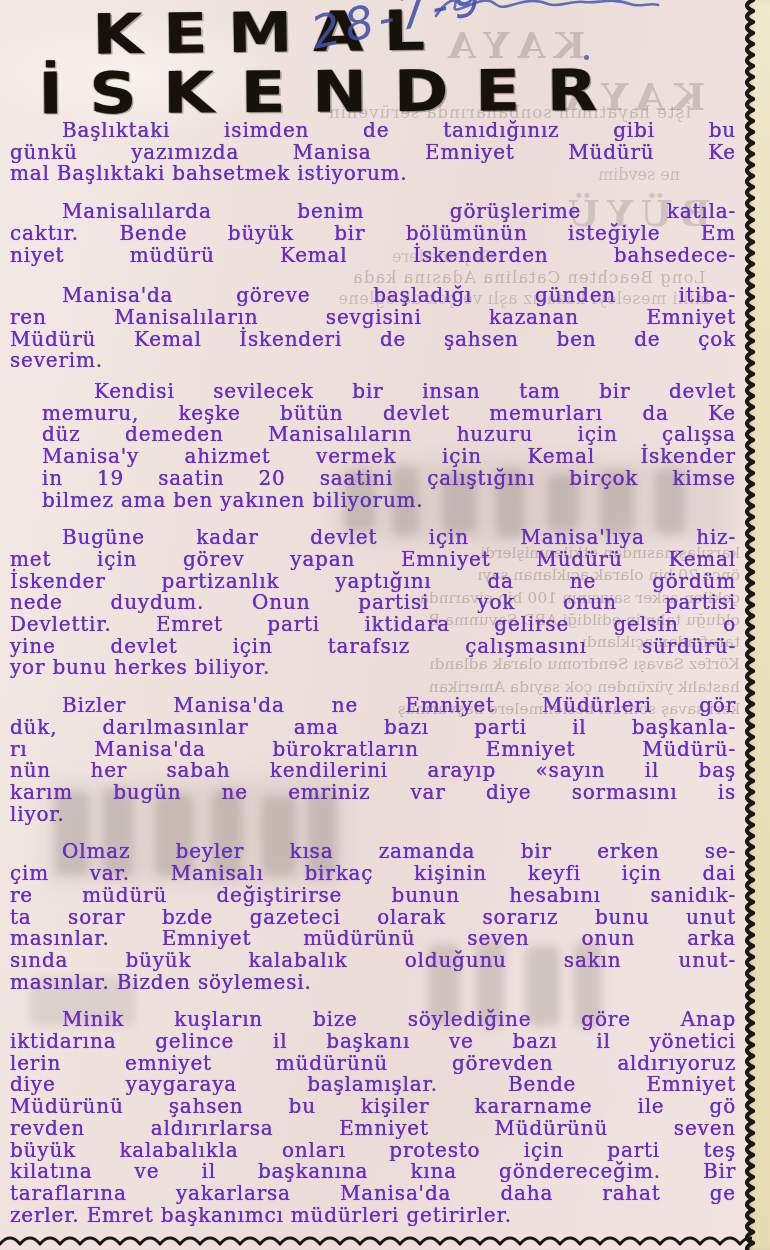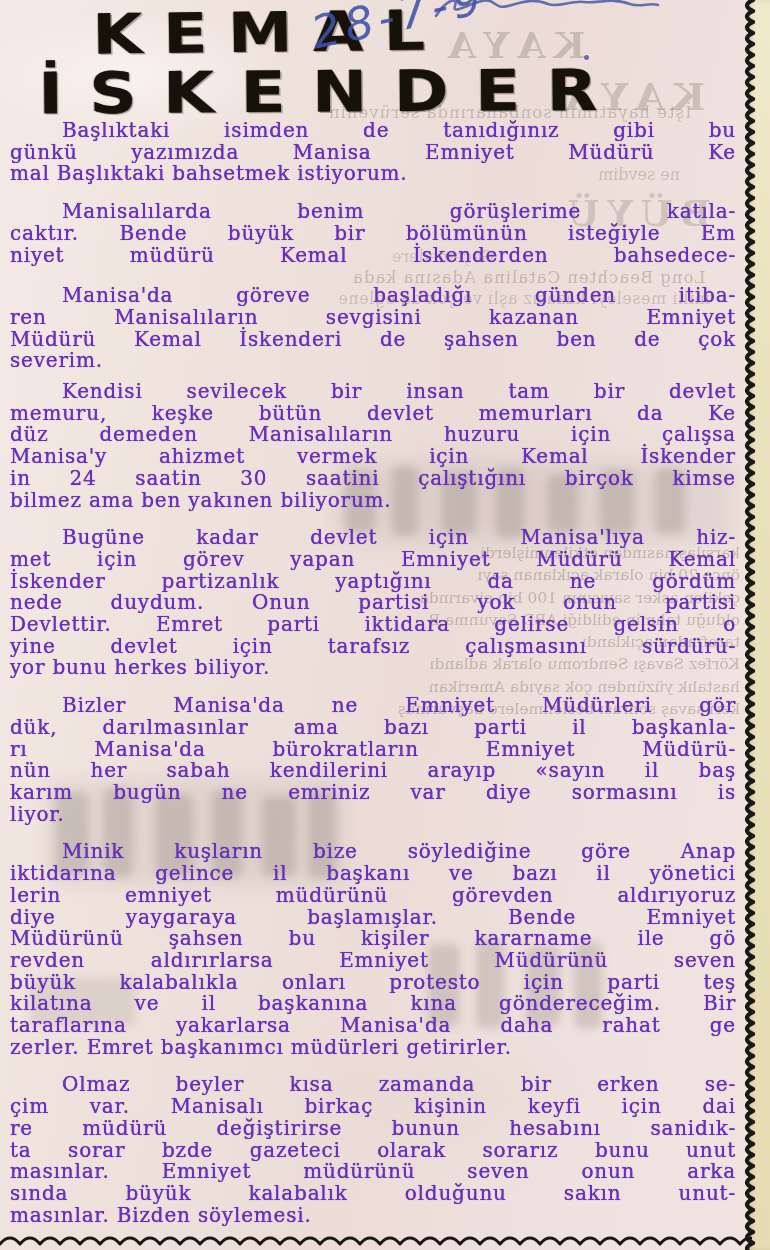--- a/index.html
+++ b/index.html
@@ -42,21 +42,21 @@
   
   .article{position:absolute;left:10px;top:120px;width:726px;
     font-size:20px;line-height:21.7px;color:#6d28d9;letter-spacing:.8px;
     text-shadow:0 0 .7px rgba(46,38,34,.85);}
   .line{text-align:justify;text-align-last:justify;white-space:normal;}
   .line.last{text-align-last:left;}
   .para .line:first-child{text-indent:52px;}
   .para{margin-top:16px;}
   .para:first-child{margin-top:0;}
   .para:nth-child(3){margin-top:19px;}
-  .para:nth-child(4){margin-top:9px;}
+  .para:nth-child(4){margin-top:9px;margin-left:32px;}
 
   
   .ghost{position:absolute;color:#6f6257;pointer-events:none;white-space:nowrap;
     font-family:"DejaVu Serif","Liberation Serif",serif;filter:blur(.6px);}
   .mir{transform:scaleX(-1);}
   .g-big{font-family:"DejaVu Serif","Liberation Serif",serif;font-weight:bold;color:#857a71;}
   .g-big1{left:438px;top:24px;font-size:36px;letter-spacing:10px;opacity:.34;}
   .g-big2{left:556px;top:74px;font-size:38px;letter-spacing:9px;opacity:.32;}
   .g-big3{left:560px;top:192px;font-size:36px;letter-spacing:8px;opacity:.28;}
   .g-t1{left:328px;top:103px;font-size:16.5px;opacity:.3;letter-spacing:1px;}
@@ -144,60 +144,60 @@
       <div class="line">Manisa'da göreve başladığı günden itiba-</div>
       <div class="line">ren Manisalıların sevgisini kazanan Emniyet</div>
       <div class="line">Müdürü Kemal İskenderi de şahsen ben de çok</div>
       <div class="line last">severim.</div>
     </div>
     <div class="para">
       <div class="line">Kendisi sevilecek bir insan tam bir devlet</div>
       <div class="line">memuru, keşke bütün devlet memurları da Ke</div>
       <div class="line">düz demeden Manisalıların huzuru için çalışsa</div>
       <div class="line">Manisa'y ahizmet vermek için Kemal İskender</div>
-      <div class="line">in 24 saatin 30 saatini çalıştığını birçok kimse</div>
+      <div class="line">in 19 saatin 20 saatini çalıştığını birçok kimse</div>
       <div class="line last">bilmez ama ben yakınen biliyorum.</div>
     </div>
     <div class="para">
       <div class="line">Bugüne kadar devlet için Manisa'lıya hiz-</div>
       <div class="line">met için görev yapan Emniyet Müdürü Kemal</div>
       <div class="line">İskender partizanlık yaptığını da ne gördüm</div>
       <div class="line">nede duydum. Onun partisi yok onun partisi</div>
       <div class="line">Devlettir. Emret parti iktidara gelirse gelsin o</div>
       <div class="line">yine devlet için tarafsız çalışmasını sürdürü-</div>
       <div class="line last">yor bunu herkes biliyor.</div>
     </div>
     <div class="para">
       <div class="line">Bizler Manisa'da ne Emniyet Müdürleri gör</div>
       <div class="line">dük, darılmasınlar ama bazı parti il başkanla-</div>
       <div class="line">rı Manisa'da bürokratların Emniyet Müdürü-</div>
       <div class="line">nün her sabah kendilerini arayıp «sayın il baş</div>
       <div class="line">karım bugün ne emriniz var diye sormasını is</div>
       <div class="line last">liyor.</div>
+    </div>
+    <div class="para">
+      <div class="line">Olmaz beyler kısa zamanda bir erken se-</div>
+      <div class="line">çim var. Manisalı birkaç kişinin keyfi için dai</div>
+      <div class="line">re müdürü değiştirirse bunun hesabını sanidık-</div>
+      <div class="line">ta sorar bzde gazeteci olarak sorarız bunu unut</div>
+      <div class="line">masınlar. Emniyet müdürünü seven onun arka</div>
+      <div class="line">sında büyük kalabalık olduğunu sakın unut-</div>
+      <div class="line last">masınlar. Bizden söylemesi.</div>
     </div>
     <div class="para">
       <div class="line">Minik kuşların bize söylediğine göre Anap</div>
       <div class="line">iktidarına gelince il başkanı ve bazı il yönetici</div>
       <div class="line">lerin emniyet müdürünü görevden aldırıyoruz</div>
       <div class="line">diye yaygaraya başlamışlar. Bende Emniyet</div>
       <div class="line">Müdürünü şahsen bu kişiler kararname ile gö</div>
       <div class="line">revden aldırırlarsa Emniyet Müdürünü seven</div>
       <div class="line">büyük kalabalıkla onları protesto için parti teş</div>
       <div class="line">kilatına ve il başkanına kına göndereceğim. Bir</div>
       <div class="line">taraflarına yakarlarsa Manisa'da daha rahat ge</div>
       <div class="line last">zerler. Emret başkanımcı müdürleri getirirler.</div>
-    </div>
-    <div class="para">
-      <div class="line">Olmaz beyler kısa zamanda bir erken se-</div>
-      <div class="line">çim var. Manisalı birkaç kişinin keyfi için dai</div>
-      <div class="line">re müdürü değiştirirse bunun hesabını sanidık-</div>
-      <div class="line">ta sorar bzde gazeteci olarak sorarız bunu unut</div>
-      <div class="line">masınlar. Emniyet müdürünü seven onun arka</div>
-      <div class="line">sında büyük kalabalık olduğunu sakın unut-</div>
-      <div class="line last">masınlar. Bizden söylemesi.</div>
     </div>
   </div>
 
 <svg class="edge-right" width="26" height="1250">
   <defs>
     <pattern id="zigv" width="26" height="11" patternUnits="userSpaceOnUse">
       <path d="M17,0 Q5,5.5 17,11" fill="none" stroke="#1b1814" stroke-width="4.2" stroke-linecap="round"></path>
     </pattern>
   </defs>
   <rect x="0" y="0" width="26" height="1250" fill="url(#zigv)"></rect>

